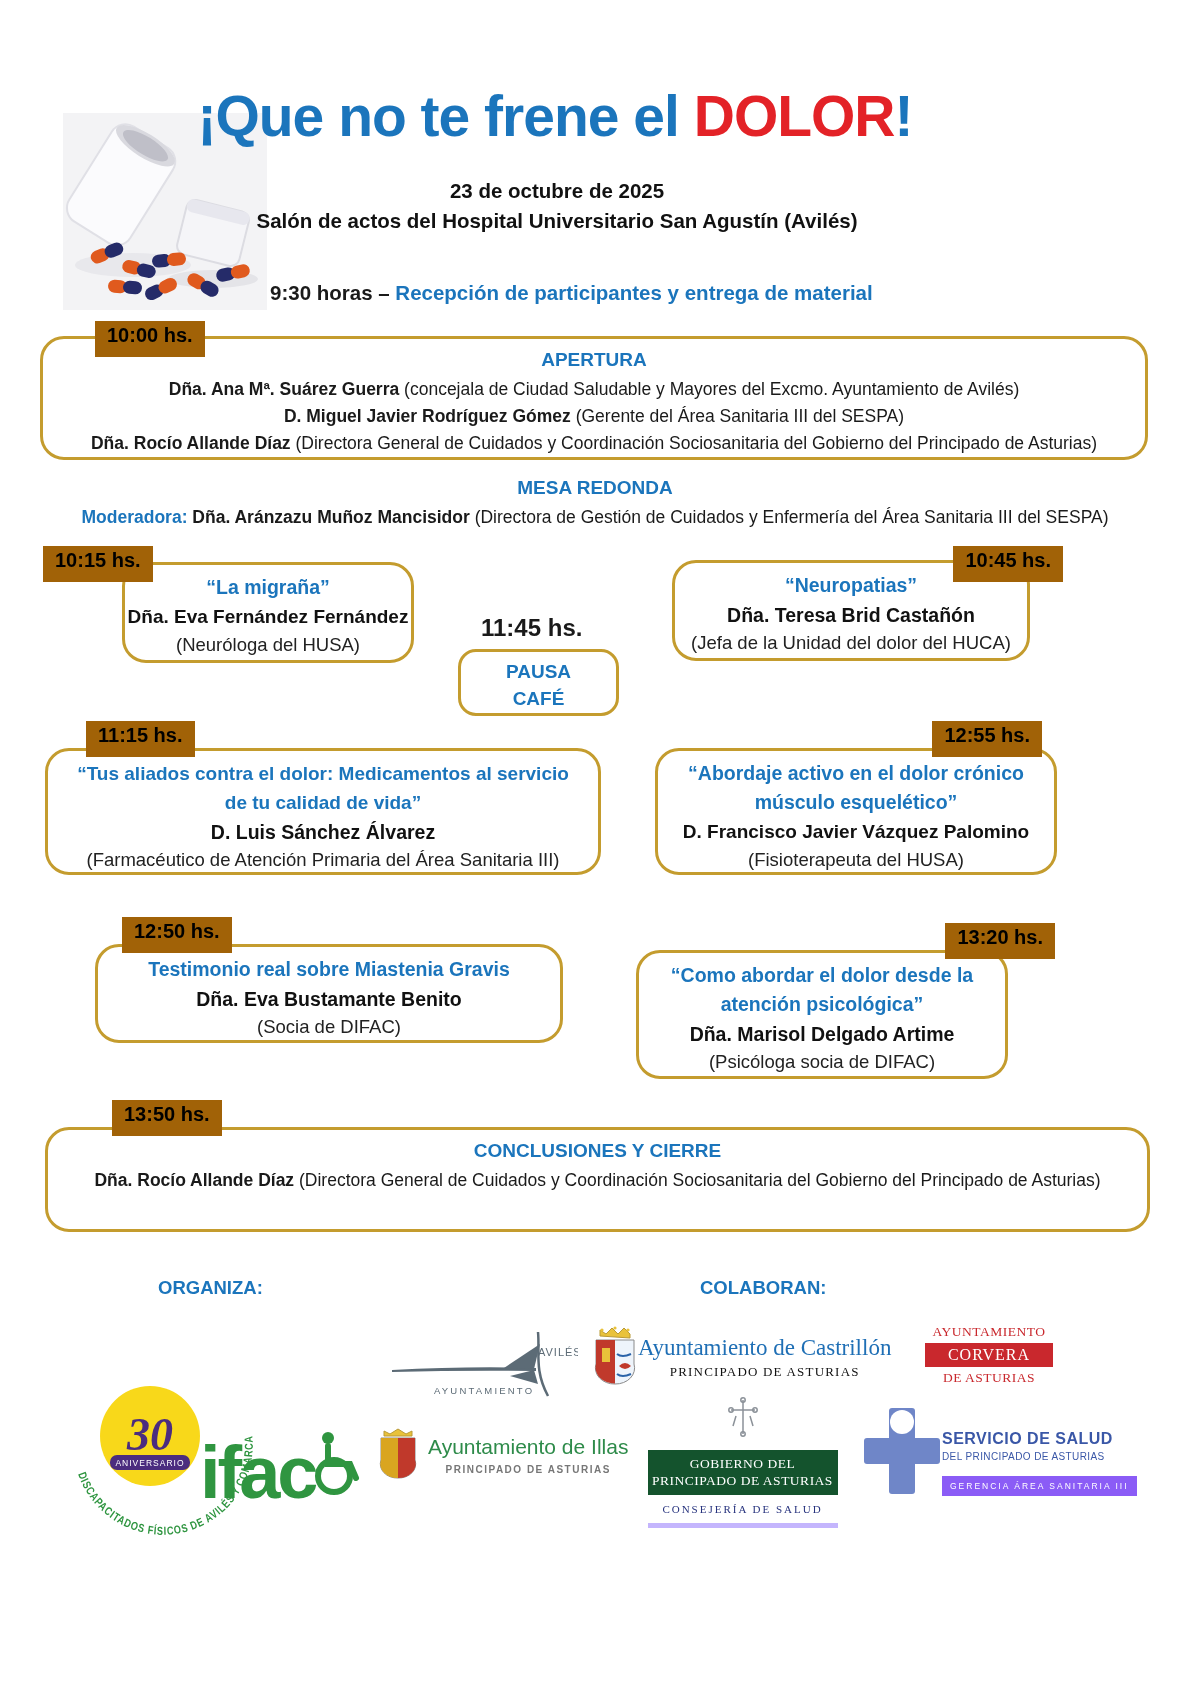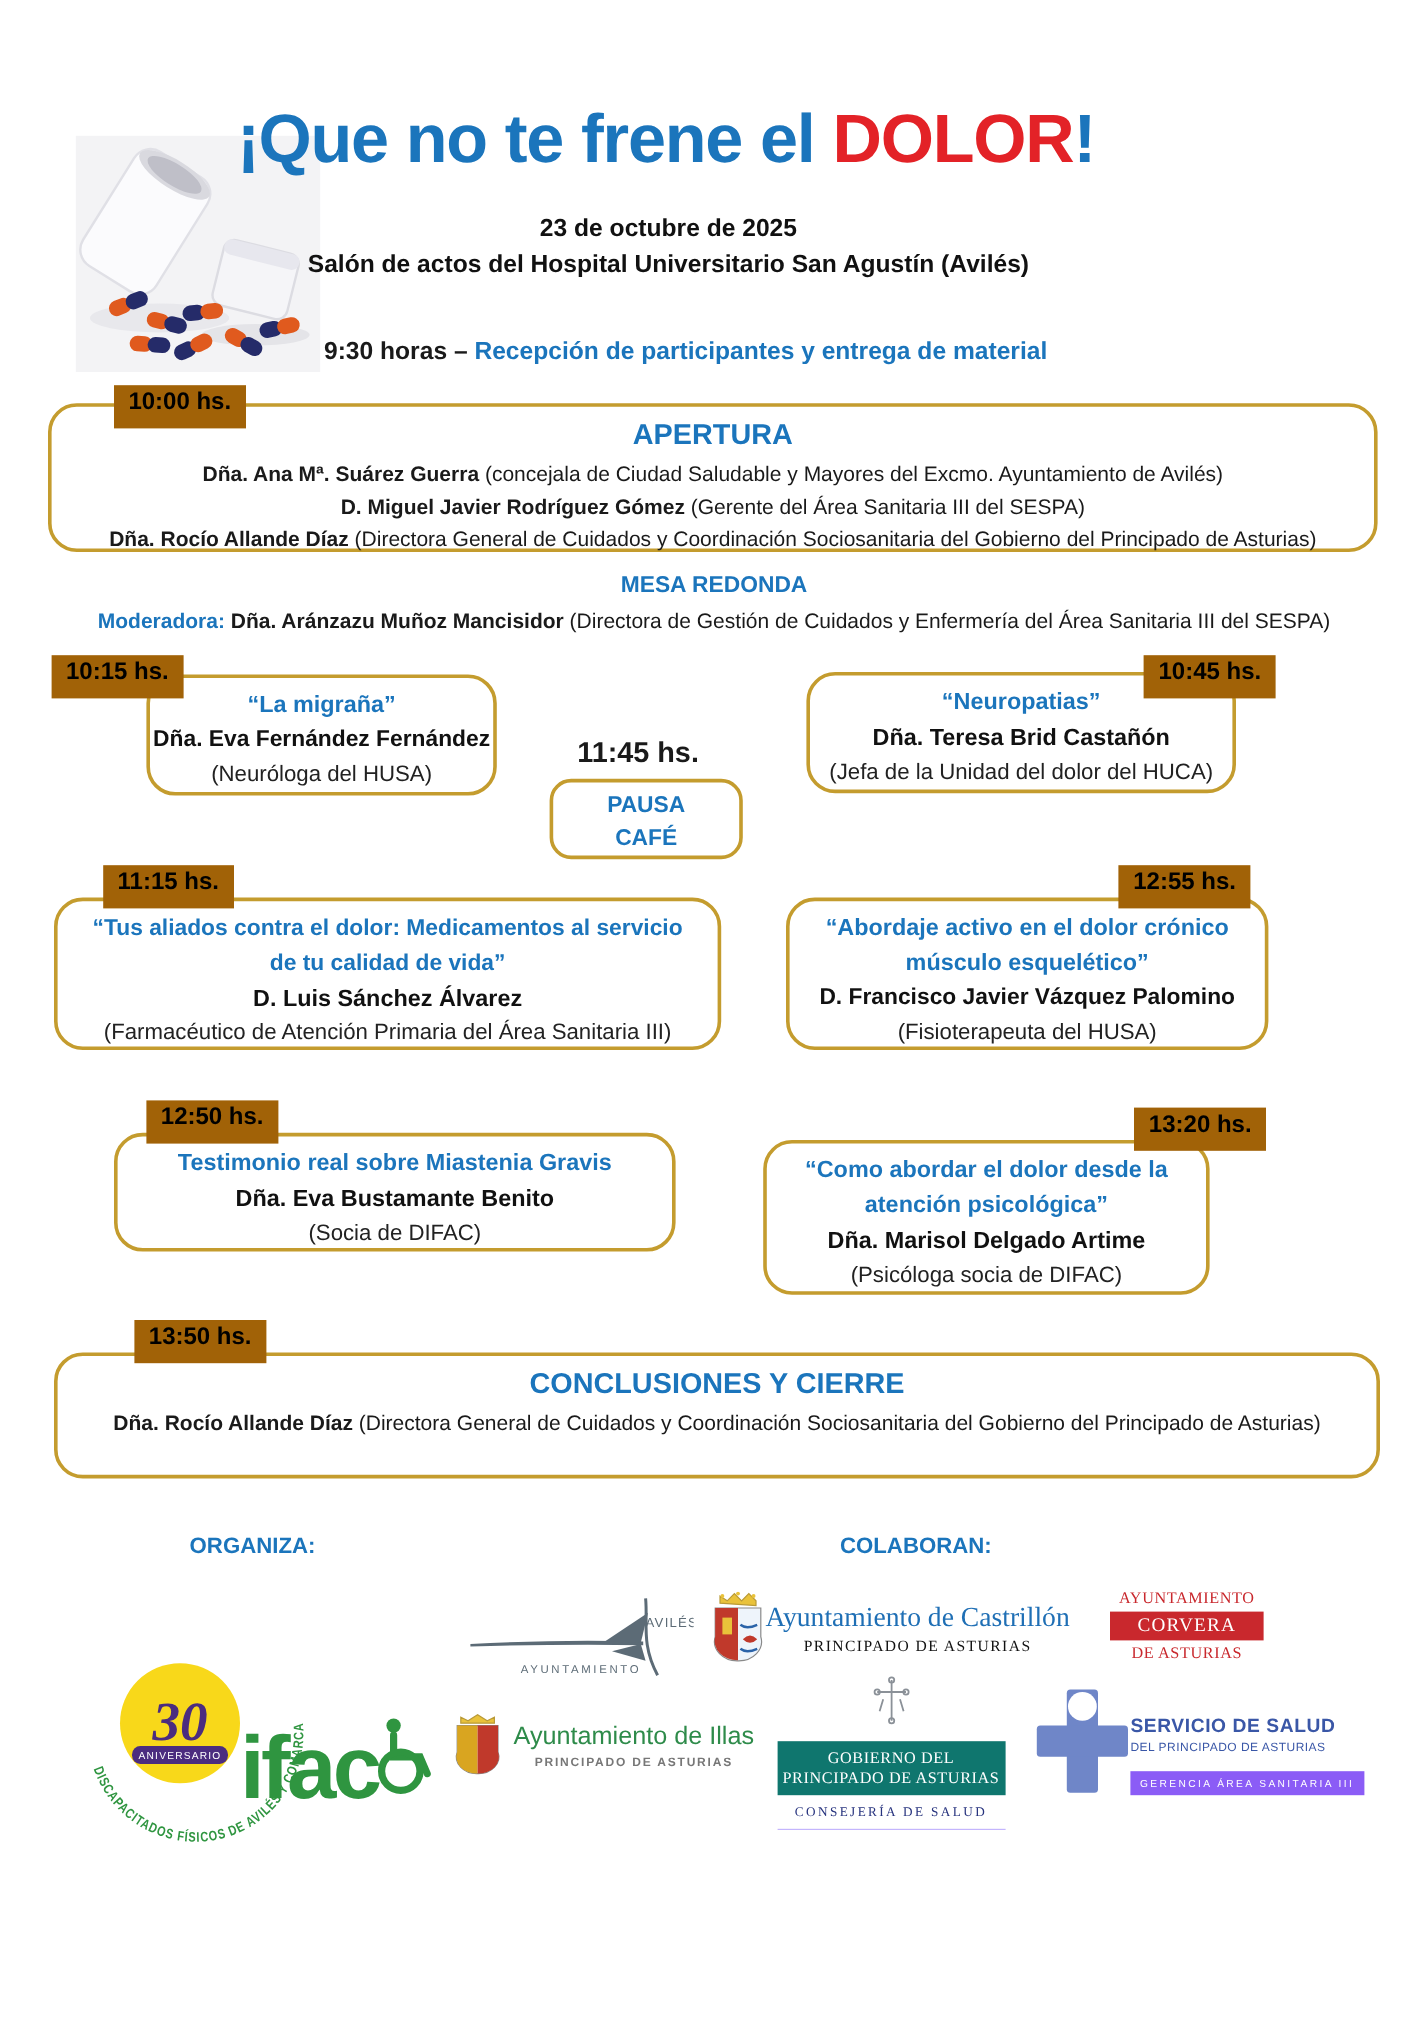--- a/index.html
+++ b/index.html
@@ -19,21 +19,21 @@
               font-size:20.5px;font-weight:bold;line-height:30px;color:#111}
   .reception{position:absolute;left:270px;top:281px;font-size:20.5px;white-space:nowrap}
 
   
   .gold-box{position:absolute;border:3px solid #c49c2e;border-radius:24px;text-align:center;background:#fff}
   .time-label{position:absolute;background:#a16207;font-weight:bold;font-size:20px;color:#000;
               padding:0 12px 8px 12px;line-height:28px;white-space:nowrap}
 
   #box-apertura{left:40px;top:336px;width:1108px;height:124px;padding-top:8px}
   #box-apertura .time-label{top:-18px;left:52px}
-  .section-title{font-size:24px;font-weight:bold;color:#1b75bc;margin:2px 0 5px}
+  .section-title{font-size:19px;font-weight:bold;color:#1b75bc;margin:2px 0 5px}
   .speaker-line{font-size:17.5px;line-height:27px;white-space:nowrap}
 
   .mesa{position:absolute;left:0;top:477px;width:1190px;text-align:center}
   .mesa .mesa-title{font-size:19px;font-weight:bold;color:#1b75bc}
   .mesa .moderator-line{margin-top:8px;font-size:17.5px;white-space:nowrap}
 
   .s-title{font-size:19.5px;font-weight:bold;color:#1b75bc;line-height:29px}
   .s-name{font-size:19.5px;font-weight:bold;line-height:30px;color:#111}
   .s-role{font-size:18.5px;line-height:26px;color:#222}
 
@@ -77,24 +77,24 @@
   .castrillon-sub{font-family:"Liberation Serif","DejaVu Serif",serif;font-size:13px;color:#111;
                   letter-spacing:1.2px;text-align:center;margin-top:3px}
   #logo-corvera{left:925px;top:1322px;width:128px;text-align:center;
                 font-family:"Liberation Serif","DejaVu Serif",serif}
   .corvera-line{color:#c9282d;font-size:13.5px;letter-spacing:.5px;line-height:20px}
   .corvera-box{background:#c9282d;color:#fff;font-size:16px;letter-spacing:1px;line-height:24px;margin:1px 0}
   #logo-illas{left:378px;top:1428px;display:flex;align-items:center;gap:10px}
   .illas-name{font-size:21px;color:#2e8b4a}
   .illas-sub{font-size:10px;color:#777;font-weight:bold;letter-spacing:1.5px;text-align:center;margin-top:5px}
   #logo-gobierno{left:645px;top:1396px;width:195px;text-align:center}
-  .gob-box{background:#0f766e;color:#fff;width:190px;margin:2px auto 0;padding:5px 0 6px;
+  .gob-box{background:#14532d;color:#fff;width:190px;margin:2px auto 0;padding:5px 0 6px;
            font-family:"Liberation Serif","DejaVu Serif",serif;font-size:13.5px;letter-spacing:.5px;line-height:17px}
   .gob-sub{color:#27337e;font-size:11px;letter-spacing:2px;margin-top:8px;padding-bottom:8px;
-           border-bottom:1px solid #c4b5fd;width:190px;margin-left:auto;margin-right:auto;
+           border-bottom:5px solid #c4b5fd;width:190px;margin-left:auto;margin-right:auto;
            font-family:"Liberation Serif","DejaVu Serif",serif}
   #logo-sespa{left:862px;top:1402px;display:flex;align-items:flex-start;gap:0}
   .sespa-line1{color:#3a57a7;font-weight:bold;font-size:16px;letter-spacing:.5px;margin-top:28px}
   .sespa-line2{color:#3a57a7;font-size:10px;letter-spacing:.4px;margin-top:3px}
   .sespa-badge{background:#8b5cf6;color:#fff;font-size:8.5px;letter-spacing:2px;
                padding:5px 8px;margin-top:14px;display:inline-block}
 </style>
 </head>
 <body>
 

